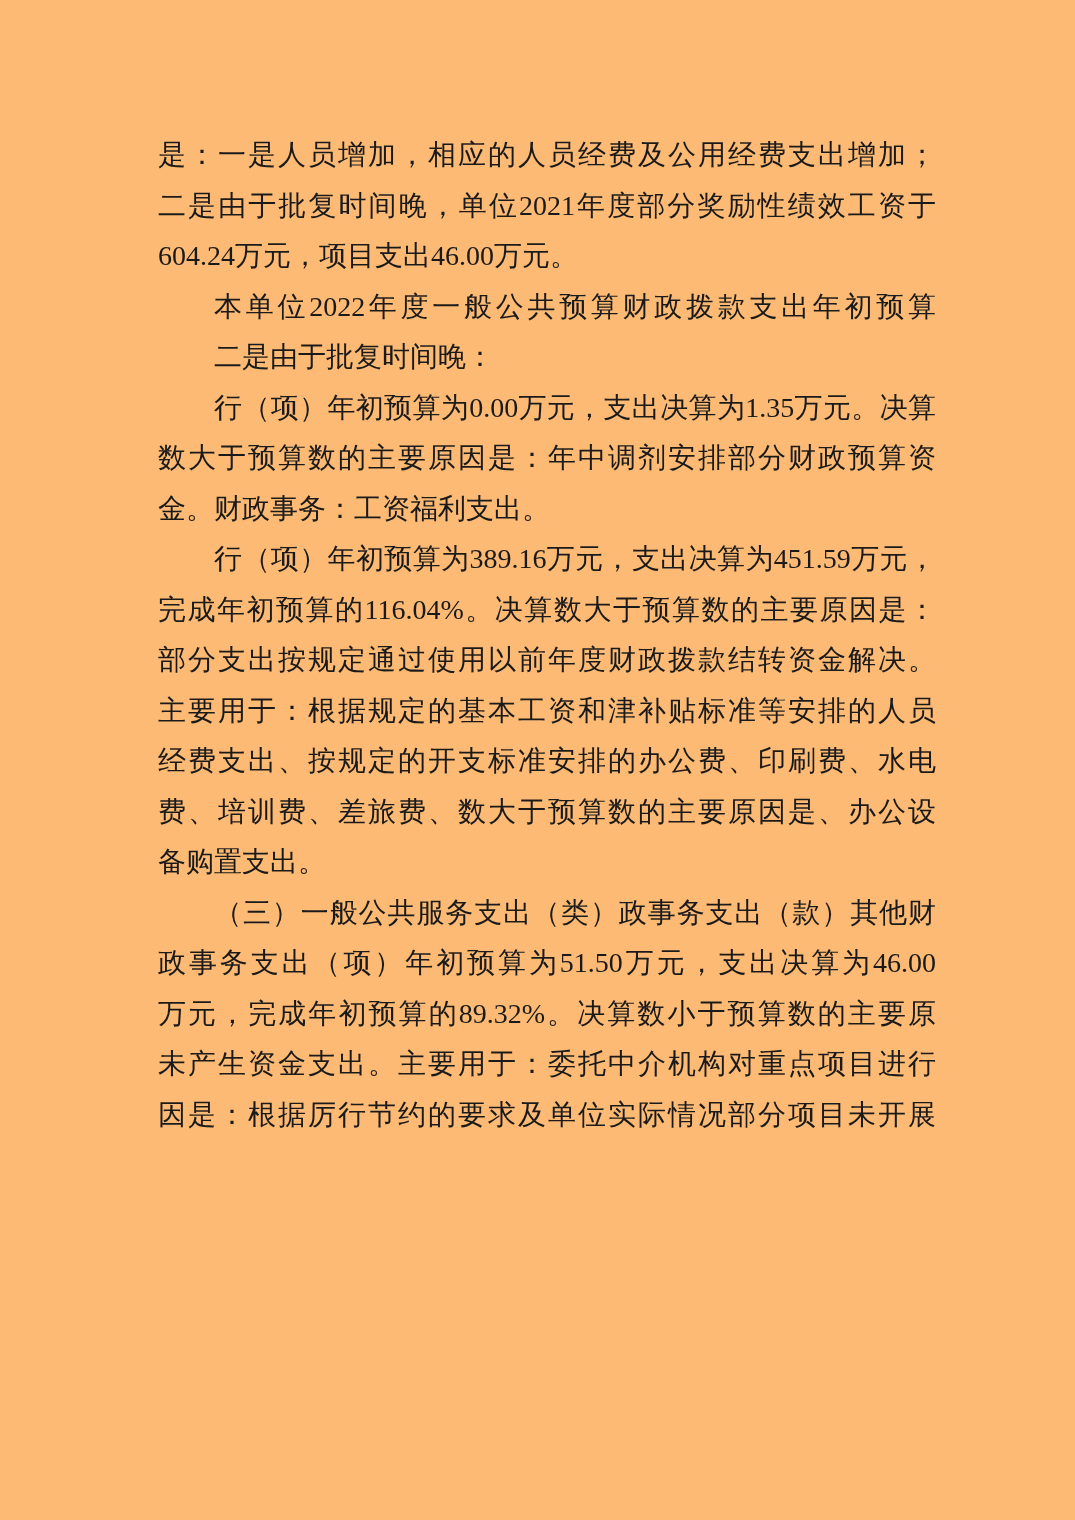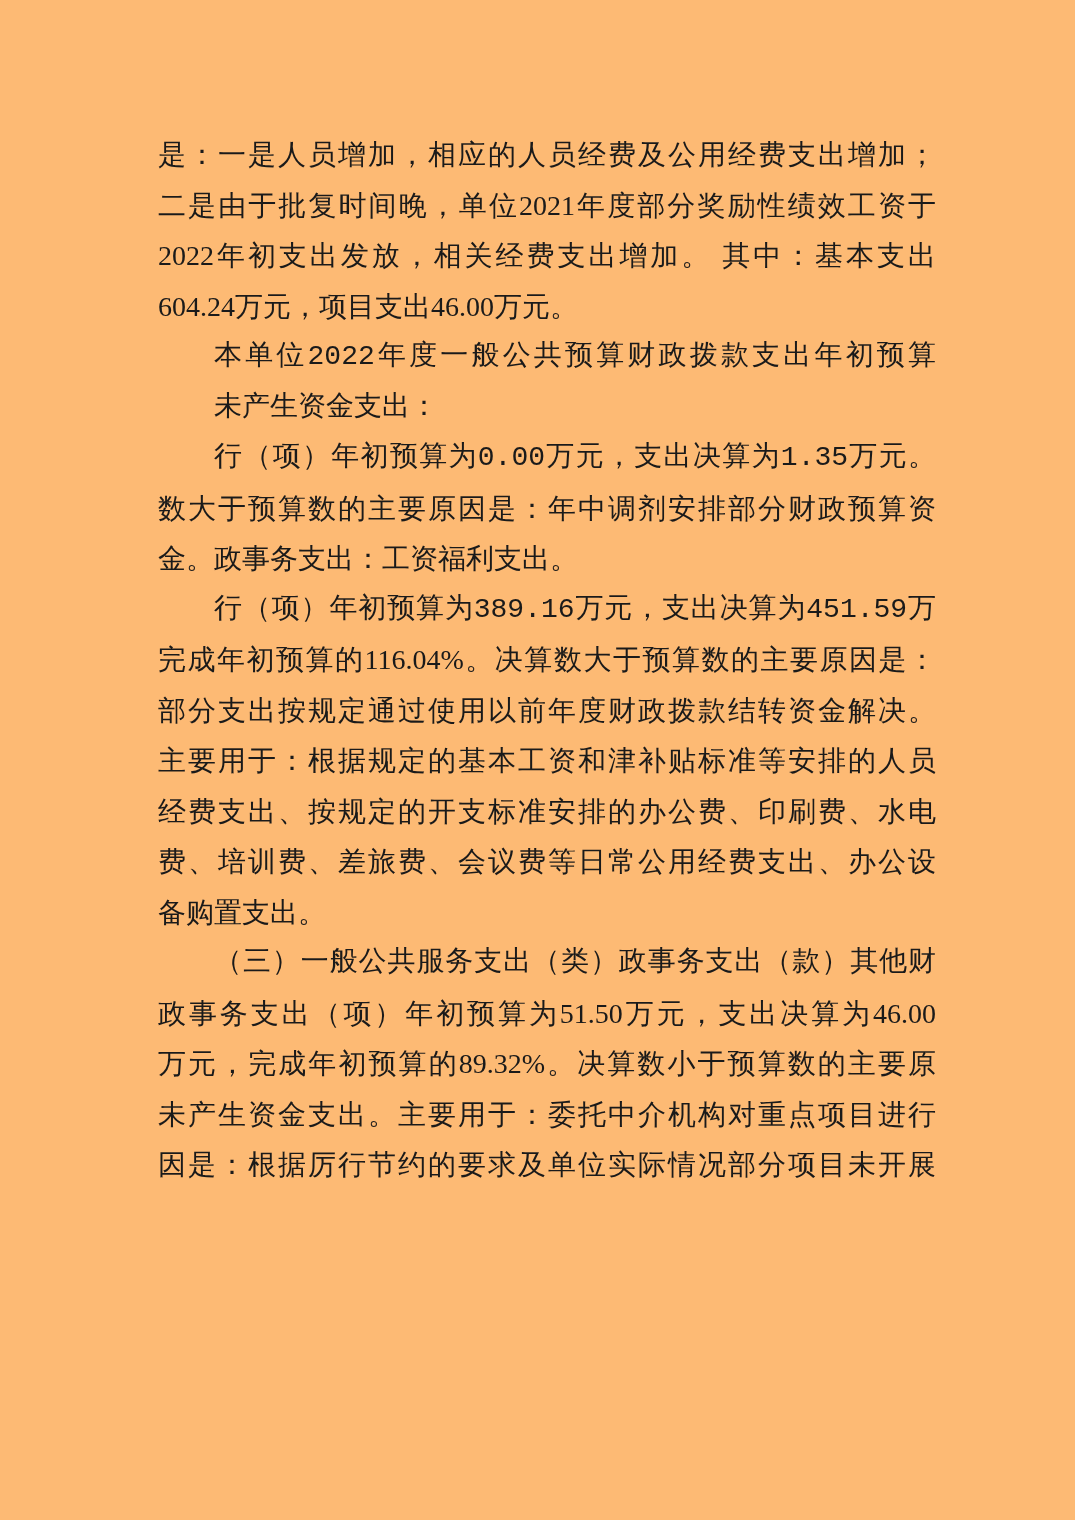--- a/index.html
+++ b/index.html
@@ -35,52 +35,50 @@
     text-justify: inter-character;
     white-space: normal;
     overflow: hidden;
     height: 50.5px;
   }
   .line.para-end {
     text-align-last: left;
   }
   .paragraph.indent .line:first-child {
     text-indent: 56px;
-    font-family: Liberation Mono, monospace;
   }
 </style>
 </head>
 <body>
 
 <div class="page">
   <div class="text-block">
       <div class="paragraph">
         <div class="line">是：一是人员增加，相应的人员经费及公用经费支出增加；</div>
         <div class="line">二是由于批复时间晚，单位2021年度部分奖励性绩效工资于</div>
-        <div class="line">2022年初支出发放，相关经费支出增加。 其中：基本支出</div>
         <div class="line para-end">604.24万元，项目支出46.00万元。</div>
       </div>
       <div class="paragraph indent">
         <div class="line">本单位2022年度一般公共预算财政拨款支出年初预算</div>
       </div>
       <div class="paragraph indent">
-        <div class="line para-end">未产生资金支出：</div>
+        <div class="line para-end">二是由于批复时间晚：</div>
       </div>
       <div class="paragraph indent">
         <div class="line">行（项）年初预算为0.00万元，支出决算为1.35万元。决算</div>
         <div class="line">数大于预算数的主要原因是：年中调剂安排部分财政预算资</div>
-        <div class="line para-end">金。政事务支出：工资福利支出。</div>
+        <div class="line para-end">金。财政事务：工资福利支出。</div>
       </div>
       <div class="paragraph indent">
         <div class="line">行（项）年初预算为389.16万元，支出决算为451.59万元，</div>
         <div class="line">完成年初预算的116.04%。决算数大于预算数的主要原因是：</div>
         <div class="line">部分支出按规定通过使用以前年度财政拨款结转资金解决。</div>
         <div class="line">主要用于：根据规定的基本工资和津补贴标准等安排的人员</div>
         <div class="line">经费支出、按规定的开支标准安排的办公费、印刷费、水电</div>
-        <div class="line">费、培训费、差旅费、会议费等日常公用经费支出、办公设</div>
+        <div class="line">费、培训费、差旅费、数大于预算数的主要原因是、办公设</div>
         <div class="line para-end">备购置支出。</div>
       </div>
       <div class="paragraph indent">
         <div class="line">（三）一般公共服务支出（类）政事务支出（款）其他财</div>
         <div class="line">政事务支出（项）年初预算为51.50万元，支出决算为46.00</div>
         <div class="line">万元，完成年初预算的89.32%。决算数小于预算数的主要原</div>
         <div class="line">未产生资金支出。主要用于：委托中介机构对重点项目进行</div>
         <div class="line">因是：根据厉行节约的要求及单位实际情况部分项目未开展</div>
       </div>
     </div>

